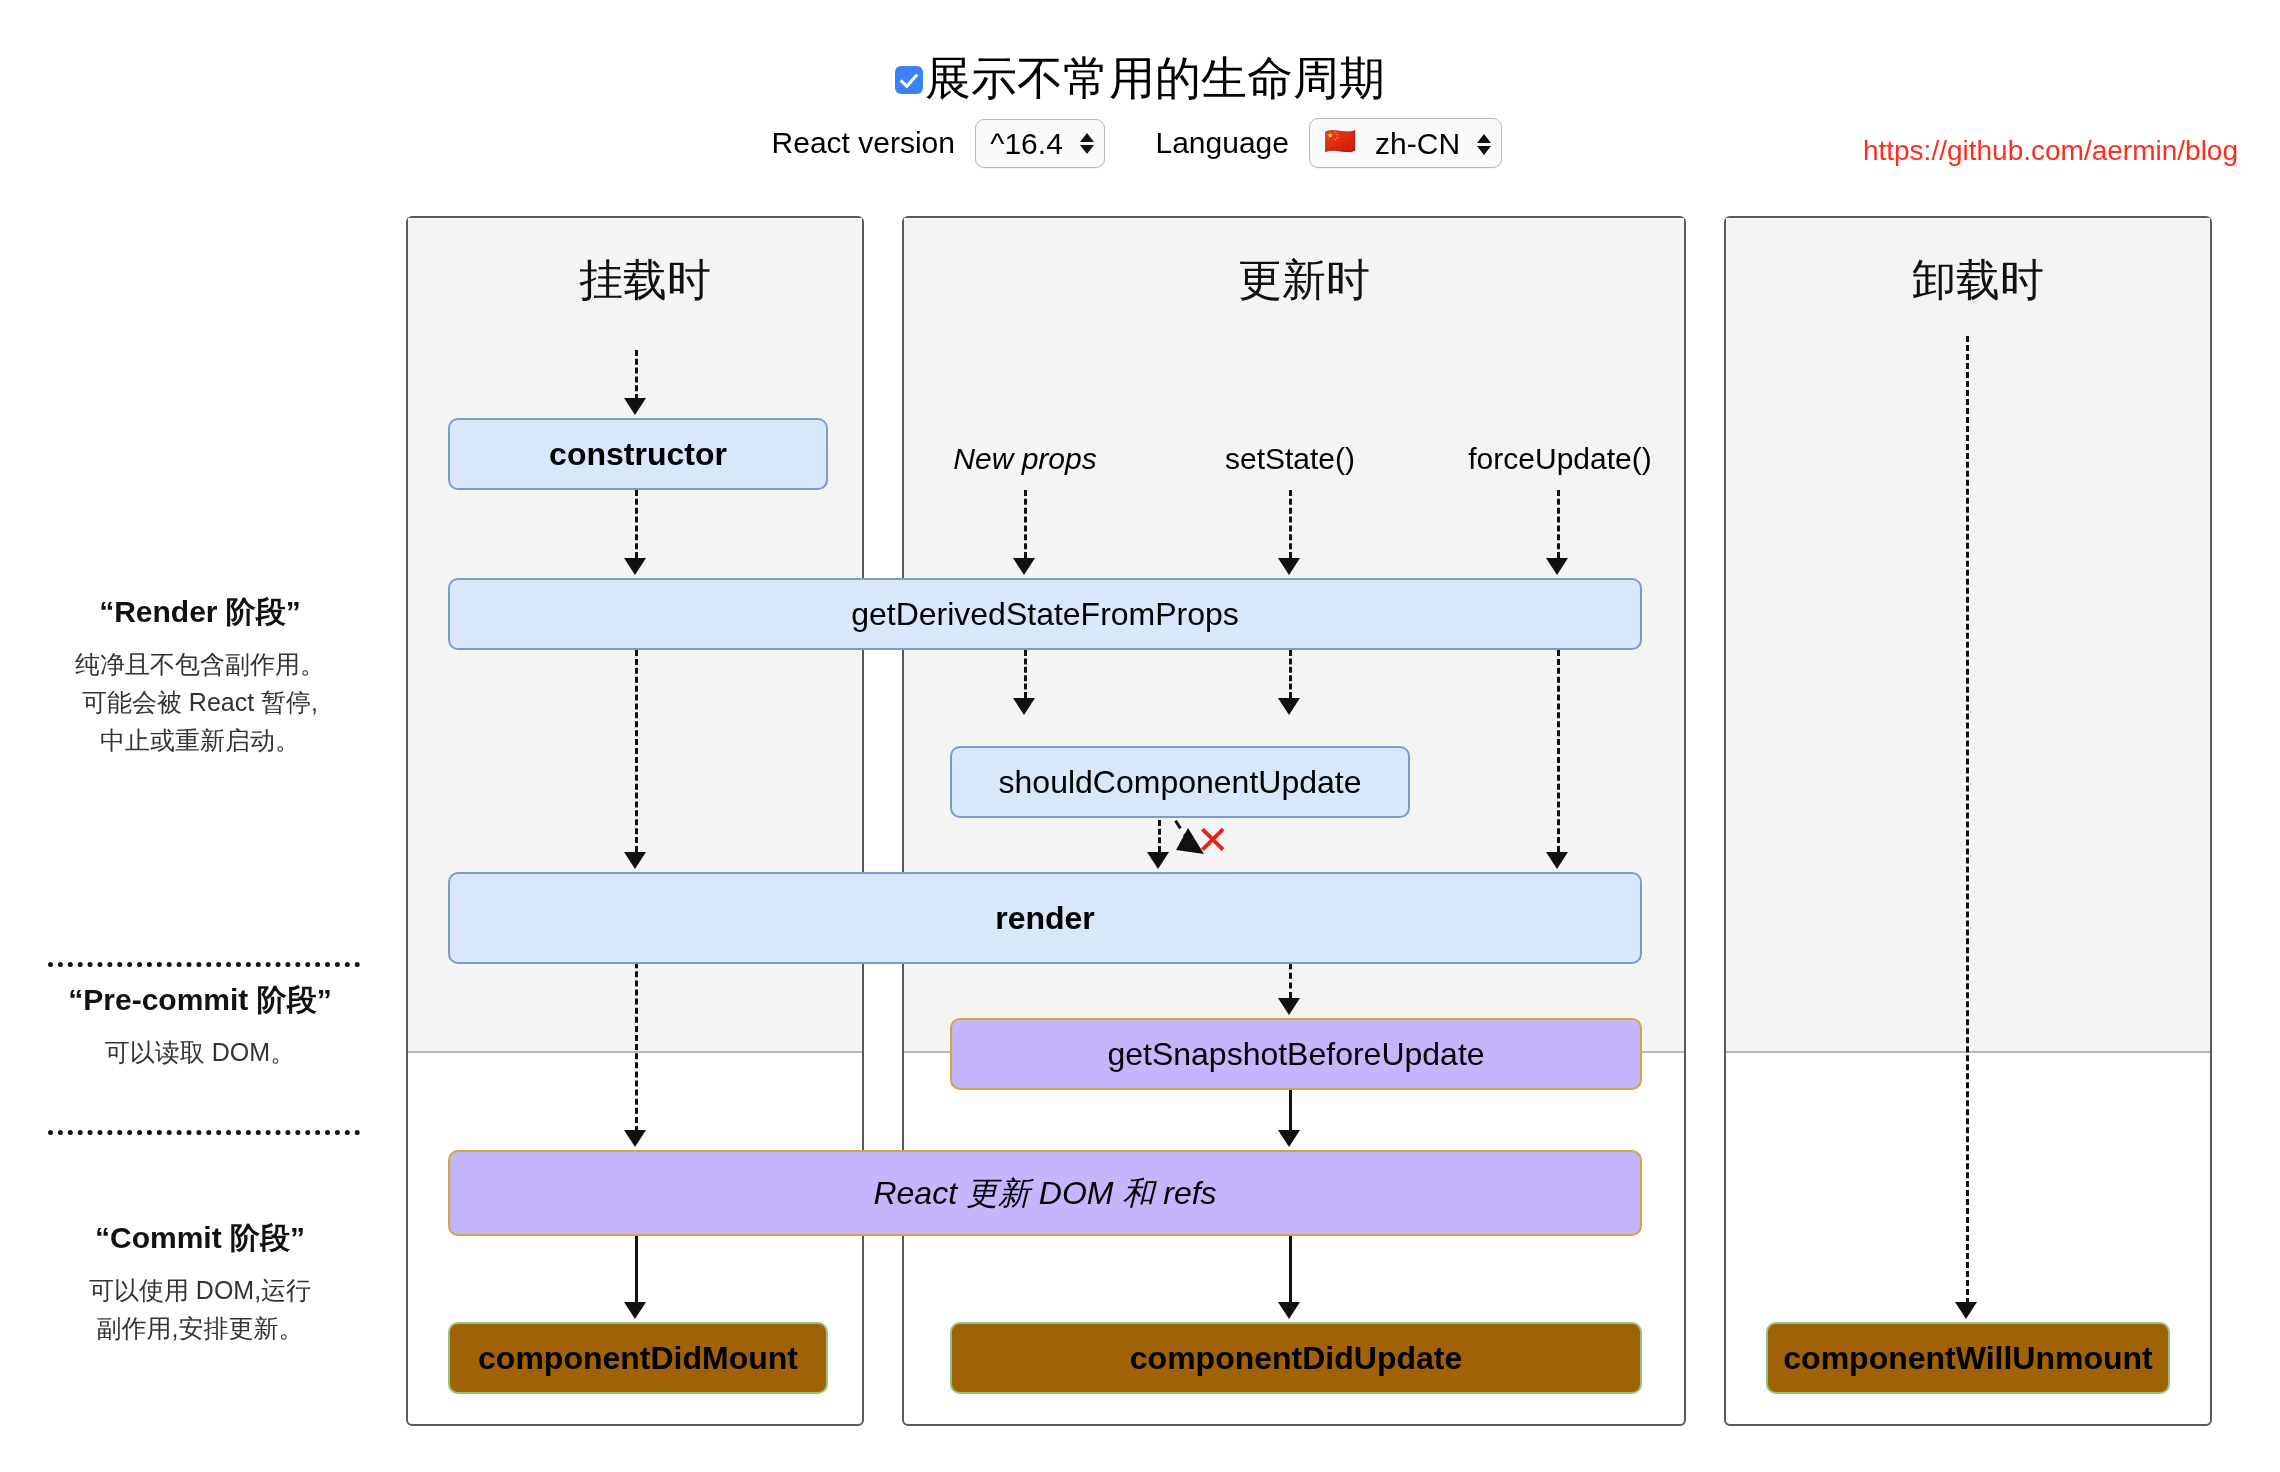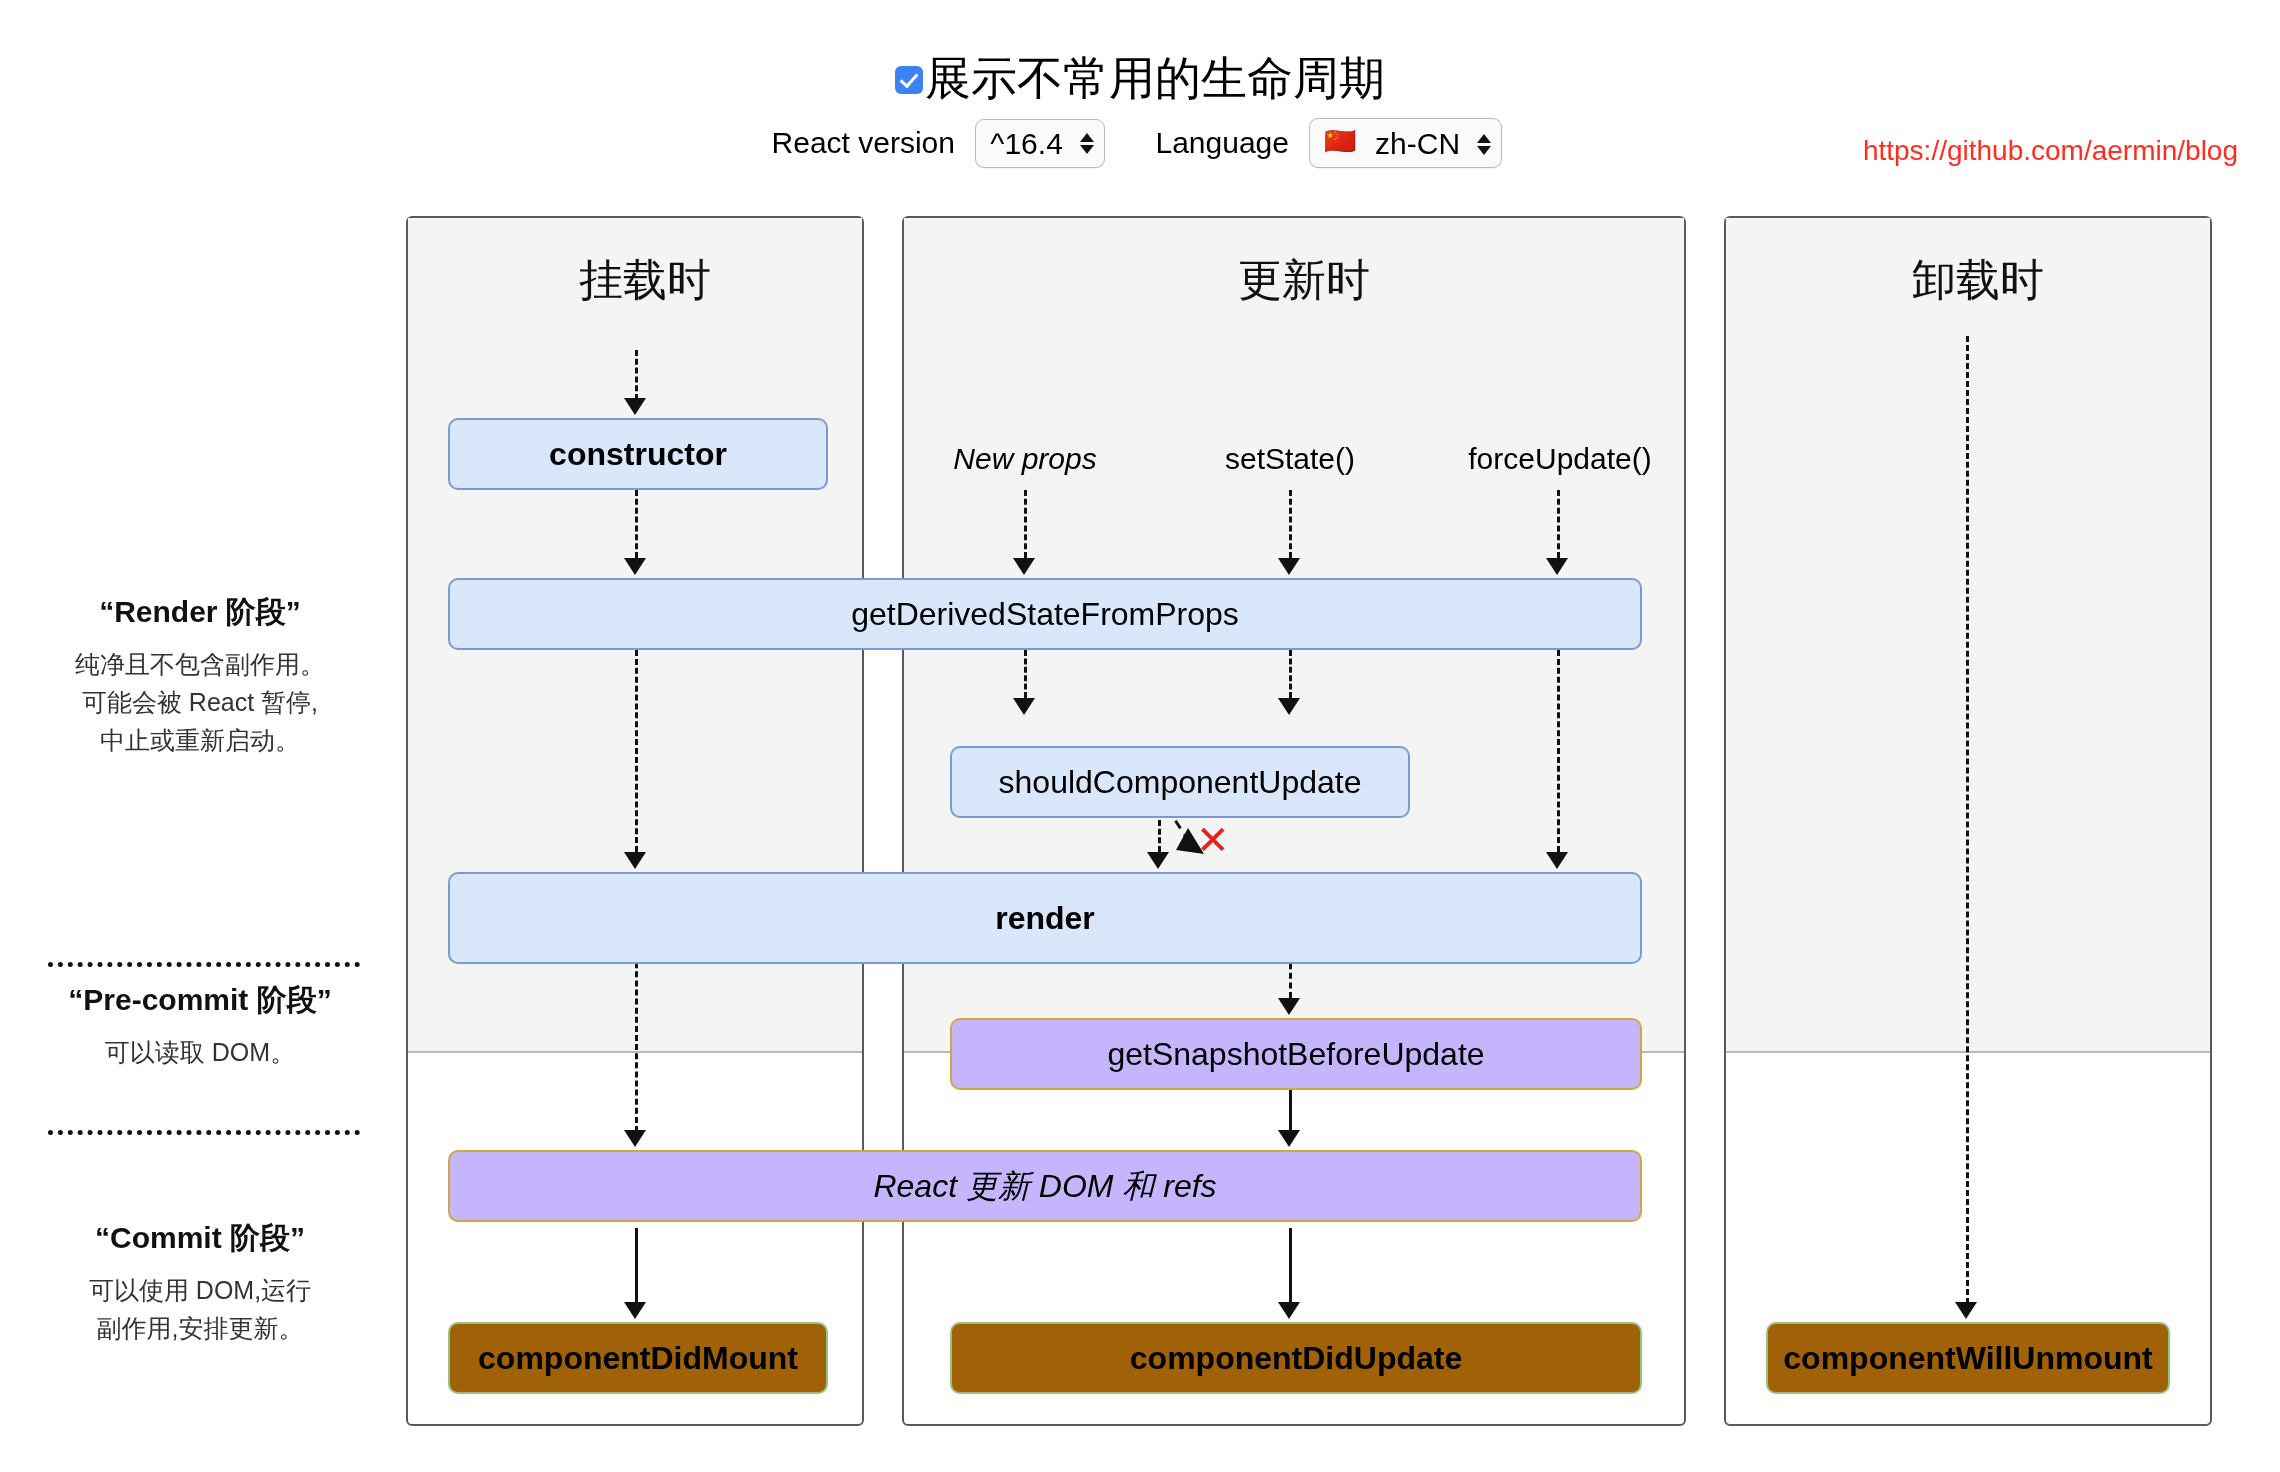--- a/index.html
+++ b/index.html
@@ -187,21 +187,21 @@
   .node.yellow { background: #c4b5fd; border: 2px solid #cfa93f; }
   .node.green  { background: #a16207; border: 2px solid #93c47d; }
   .node.bold   { font-weight: bold; }
   .node.italic { font-style: italic; }
 
   #node-constructor          { left: 448px;  top: 418px;  width: 380px; height: 72px; }
   #node-gdsfp                { left: 448px;  top: 578px;  width: 1194px; height: 72px; }
   #node-scu                  { left: 950px;  top: 722px;  width: 460px; height: 72px; margin-top: 24px; }
   #node-render               { left: 448px;  top: 872px;  width: 1194px; height: 92px; }
   #node-gsbu                 { left: 950px;  top: 1018px; width: 692px; height: 72px; }
-  #node-react-dom            { left: 448px;  top: 1150px; width: 1194px; height: 72px; }
+  #node-react-dom            { left: 448px;  top: 1150px; width: 1194px; height: 86px; }
   #node-cdm                  { left: 448px;  top: 1322px; width: 380px; height: 72px; }
   #node-cdu                  { left: 950px;  top: 1322px; width: 692px; height: 72px; }
   #node-cwu                  { left: 1766px; top: 1322px; width: 404px; height: 72px; }
 
   
   .trigger {
     position: absolute;
     font-size: 30px;
     line-height: 38px;
     text-align: center;

